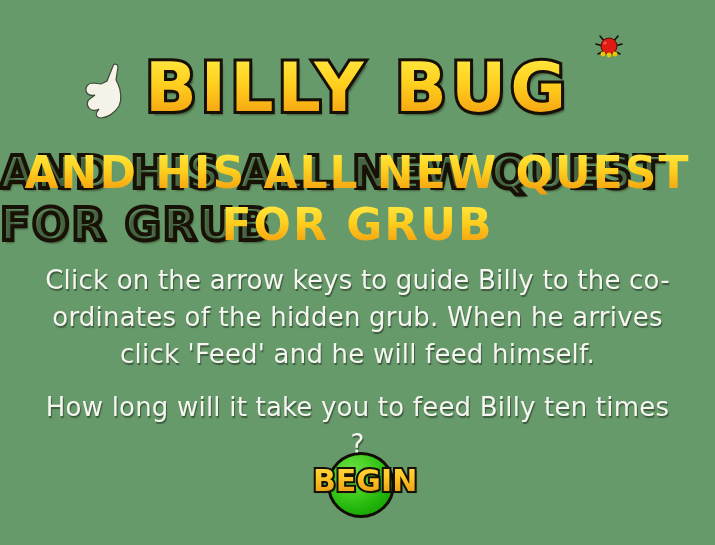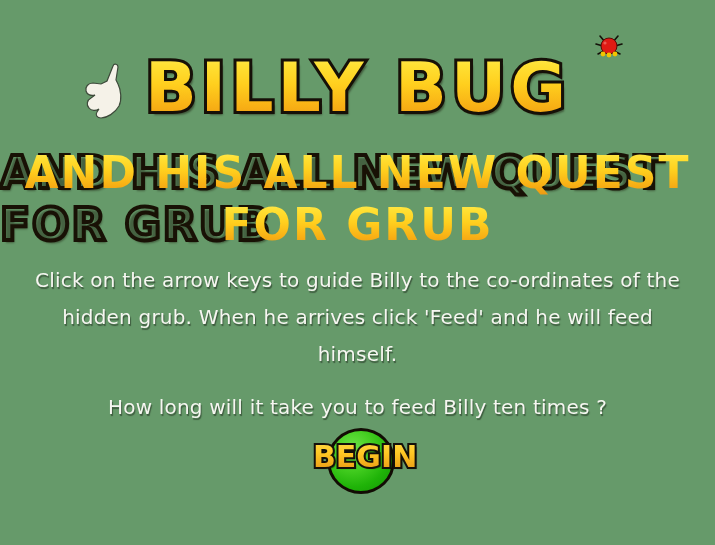--- a/index.html
+++ b/index.html
@@ -111,38 +111,38 @@
   }
 
   
   #instructions {
     position: absolute;
     left: 35px;
     top: 262px;
     width: 645px;
     text-align: center;
     font-family: "DejaVu Sans", sans-serif;
-    font-size: 20px;
+    font-size: 26px;
     line-height: 37px;
     color: #f6f6f1;
     text-shadow: 1px 2px 1px rgba(30,40,28,0.55);
     letter-spacing: 0.2px;
   }
   #instructions .para {
     display: block;
   }
   #instr-para-2 {
     margin-top: 16px;
   }
 
   
   #begin-button {
     position: absolute;
     left: 327px;
-    top: 428px;
+    top: 452px;
     width: 72px;
     height: 68px;
     cursor: pointer;
   }
   #begin-circle {
     position: absolute;
     left: 0;
     top: 0;
     width: 68px;
     height: 66px;

